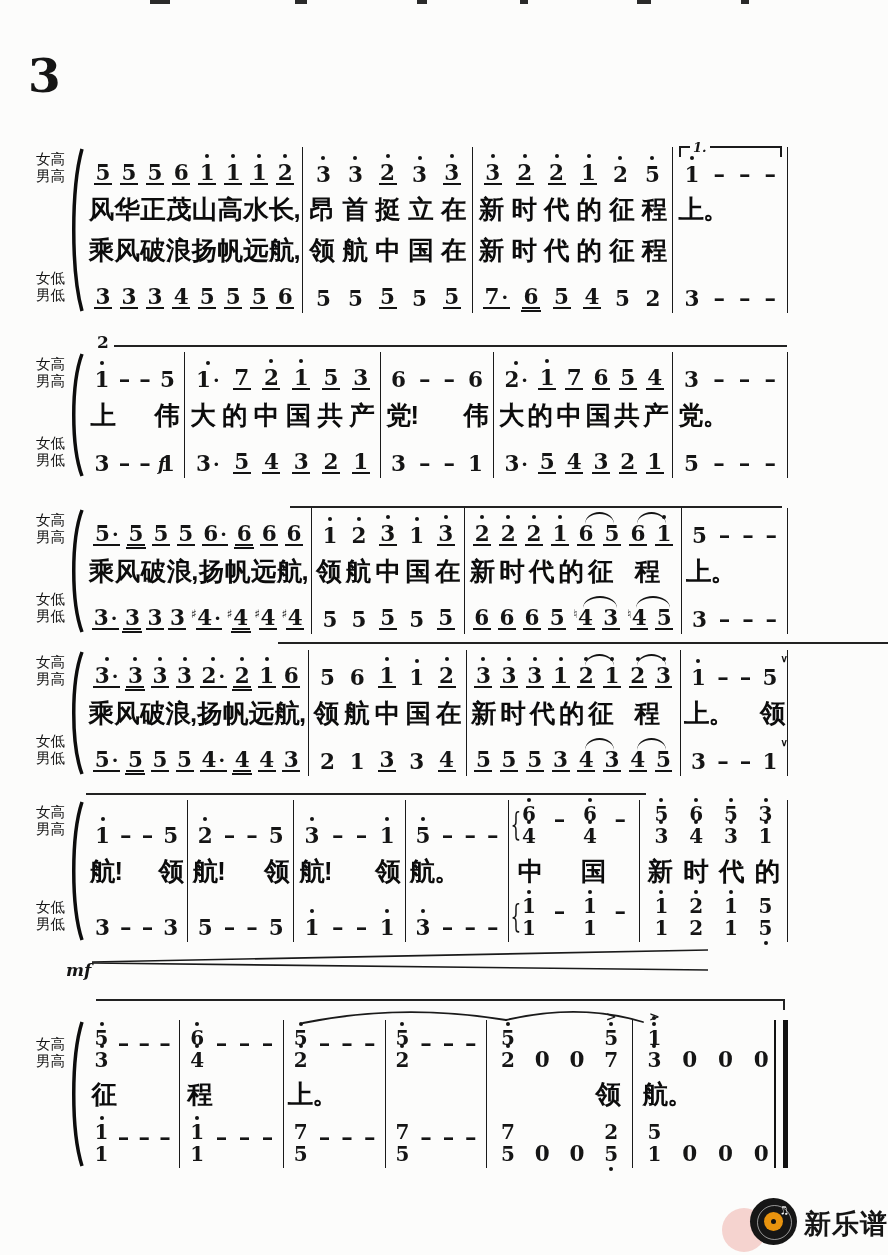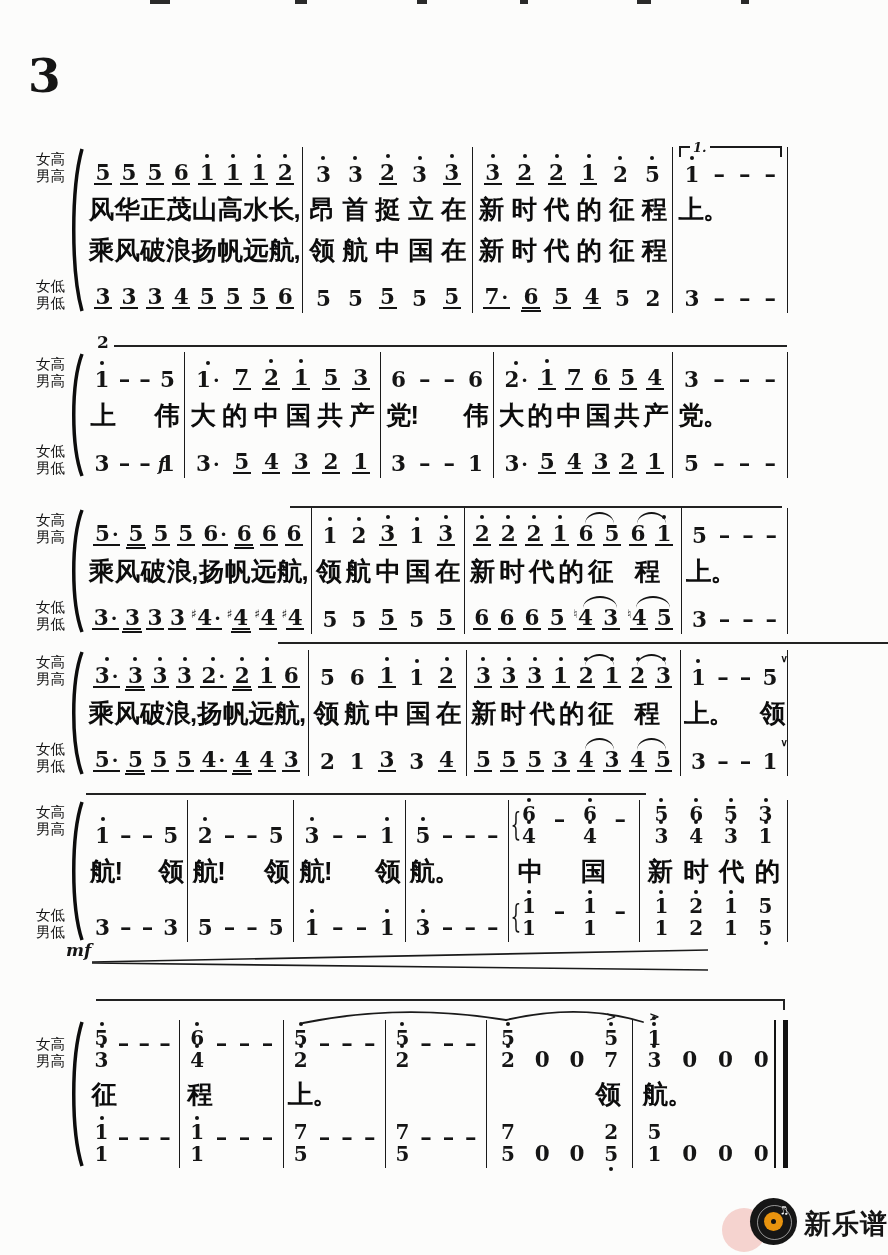--- a/index.html
+++ b/index.html
@@ -4,21 +4,21 @@
 <style>
   html,body{margin:0;padding:0;background:#e9e9e9;}
   #page{position:relative;width:888px;height:1255px;margin:0 auto;background:#fcfcfb;color:#151515;overflow:hidden;font-family:"DejaVu Serif",serif;}
   
   #pageno{position:absolute;left:28px;top:48px;font-size:47px;font-weight:700;font-family:"DejaVu Serif",serif;}
   
   .art{position:absolute;top:0;height:4px;background:#2a2a2a;}
   
   .system{position:absolute;left:0;width:888px;}
   .labels{position:absolute;left:36px;width:46px;font-family:"Liberation Sans",sans-serif;font-size:14.5px;font-weight:500;line-height:16.5px;color:#151515;}
-  .labels.ltop{top:4px}.labels.lbot{bottom:2px}
+  .labels.ltop{top:4px}.labels.lbot{bottom:10px}
   .sys6 .labels.ltop{top:16px}
   .brace{position:absolute;left:70px;top:0;}
   .music{position:absolute;left:86px;right:100px;top:0;bottom:0;display:flex;align-items:stretch;}
   .measure{position:relative;display:flex;flex-direction:column;border-right:1.7px solid #1a1a1a;padding:0 2px;}
   .measure.final{border-right:5.5px solid #121212;}
   .measure.final::after{content:"";position:absolute;right:7px;top:0;bottom:0;width:1.7px;background:#121212;}
   .nrow{display:flex;justify-content:space-around;align-items:flex-end;height:42px;padding:2px 2px 4px;box-sizing:border-box;}
   .sys5 .nrow{height:50px}
   .sys6 .nrow{height:54px}
   .lrow{display:flex;justify-content:space-around;align-items:center;height:42px;font-family:"Liberation Sans",sans-serif;font-weight:700;font-size:25.5px;color:#0c0c0c;}
@@ -82,21 +82,21 @@
     <span>1.</span>
   </div>
   <div class="volta2-label">2</div>
   <div class="hline" style="left:114px;top:345px;width:673px"></div>
   <div class="hline" style="left:290px;top:506px;width:492px"></div>
   <div class="hline" style="left:278px;top:642px;width:610px"></div>
   <div class="hline" style="left:86px;top:793px;width:560px"></div>
   <div class="hookline" style="left:96px;top:999px;width:687px"></div>
 
   <div class="dyn" style="left:158px;top:454px">f</div>
-  <div class="dyn" style="left:66px;top:940px">mf</div>
+  <div class="dyn" style="left:66px;top:960px">mf</div>
 
   <svg class="decor" style="left:88px;top:944px" width="628" height="34">
     <line x1="4" y1="18" x2="620" y2="6" stroke="#1a1a1a" stroke-width="1.6"></line>
     <line x1="4" y1="19" x2="620" y2="26" stroke="#1a1a1a" stroke-width="1.6"></line>
   </svg>
 
   <svg class="decor" style="left:293px;top:1001px" width="360" height="28">
     <path d="M10,22 Q108,2 213,19" fill="none" stroke="#1a1a1a" stroke-width="1.8" stroke-linecap="round"></path>
     <path d="M213,19 Q287,2 350,21" fill="none" stroke="#1a1a1a" stroke-width="1.8" stroke-linecap="round"></path>
   </svg>

